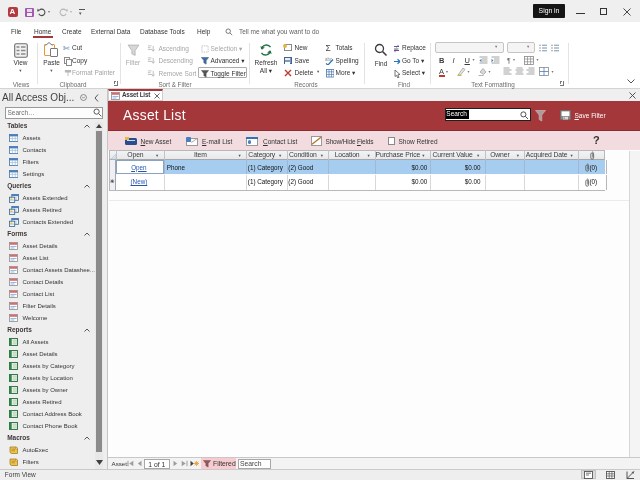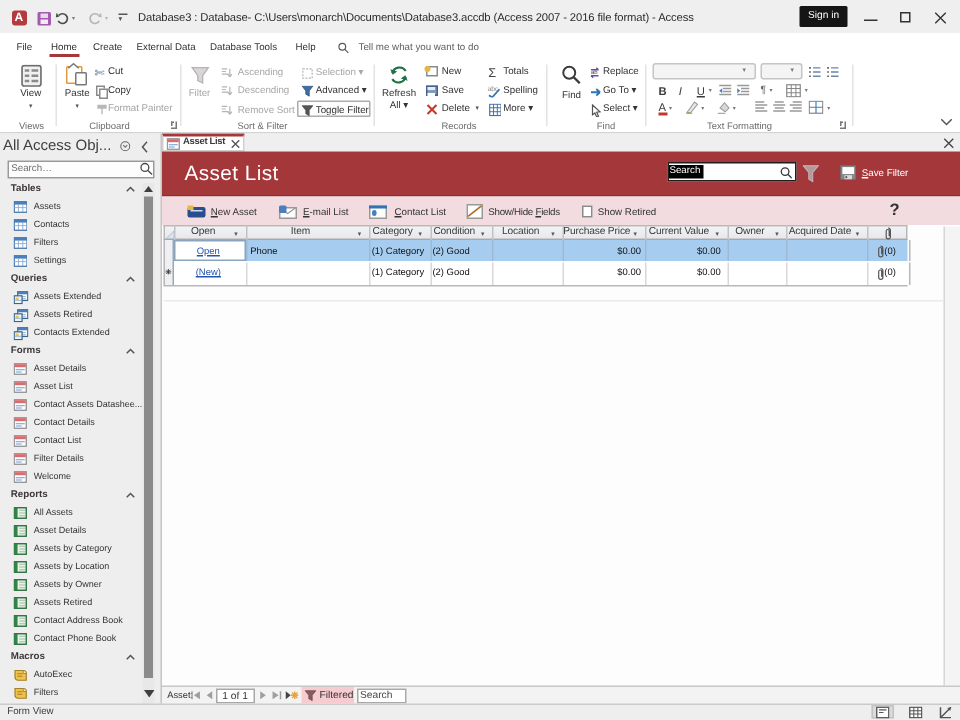--- a/index.html
+++ b/index.html
@@ -17,21 +17,20 @@
       <path d="M0.8 0.6 L2.9 3.4 L0.2 4.0 Z" fill="#4a4a4a"></path>
     </svg>
 <div style="position:absolute;left:48px;top:9px;font-size:4px;line-height:6px;color:#777;white-space:nowrap;">▾</div>
 <svg style="position:absolute;left:59px;top:8px;width:9px;height:9px;" viewBox="0 0 10 10">
       <path d="M7.5 2.5 A3.6 3.6 0 1 0 8 6.5" fill="none" stroke="#b5b3b3" stroke-width="1.2"></path>
       <path d="M9.2 0.6 L7.1 3.4 L9.8 4.0 Z" fill="#b5b3b3"></path>
     </svg>
 <div style="position:absolute;left:70px;top:9px;font-size:4px;line-height:6px;color:#b5b3b3;white-space:nowrap;">▾</div>
 <div style="position:absolute;left:79px;top:9px;width:6px;height:1px;background:#555;"></div>
 <div style="position:absolute;left:79px;top:10px;font-size:5px;line-height:7px;color:#555;white-space:nowrap;">▾</div>
-<div style="position:absolute;left:92px;top:7.2px;font-size:7.5px;line-height:9.5px;color:#2b2b2b;white-space:nowrap;letter-spacing:-0.08px;">Database3 : Database- C:\Users\monarch\Documents\Database3.accdb (Access 2007 - 2016 file format) - Access</div>
 <div style="position:absolute;left:533px;top:3.5px;width:32px;height:14.5px;background:#151515;border-radius:1px;color:#fff;font-size:6.8px;line-height:14.5px;text-align:center;">Sign in</div>
 <div style="position:absolute;left:576px;top:13px;width:9px;height:1.2px;background:#333;"></div>
 <div style="position:absolute;left:600px;top:8px;width:7px;height:7px;border:1px solid #333;"></div>
 <svg style="position:absolute;left:623px;top:7.5px;width:8px;height:8px;" viewBox="0 0 8 8">
       <path d="M0.5 0.5 L7.5 7.5 M7.5 0.5 L0.5 7.5" stroke="#333" stroke-width="0.9"></path>
     </svg>
 <div style="position:absolute;left:0px;top:22px;width:640px;height:17.5px;background:#fff;"></div>
 <div style="position:absolute;left:11px;top:27.5px;font-size:6.5px;line-height:8.5px;color:#333;white-space:nowrap;">File</div>
 <div style="position:absolute;left:34px;top:27.5px;font-size:6.5px;line-height:8.5px;color:#333;white-space:nowrap;">Home</div>
 <div style="position:absolute;left:62px;top:27.5px;font-size:6.5px;line-height:8.5px;color:#333;white-space:nowrap;">Create</div>

